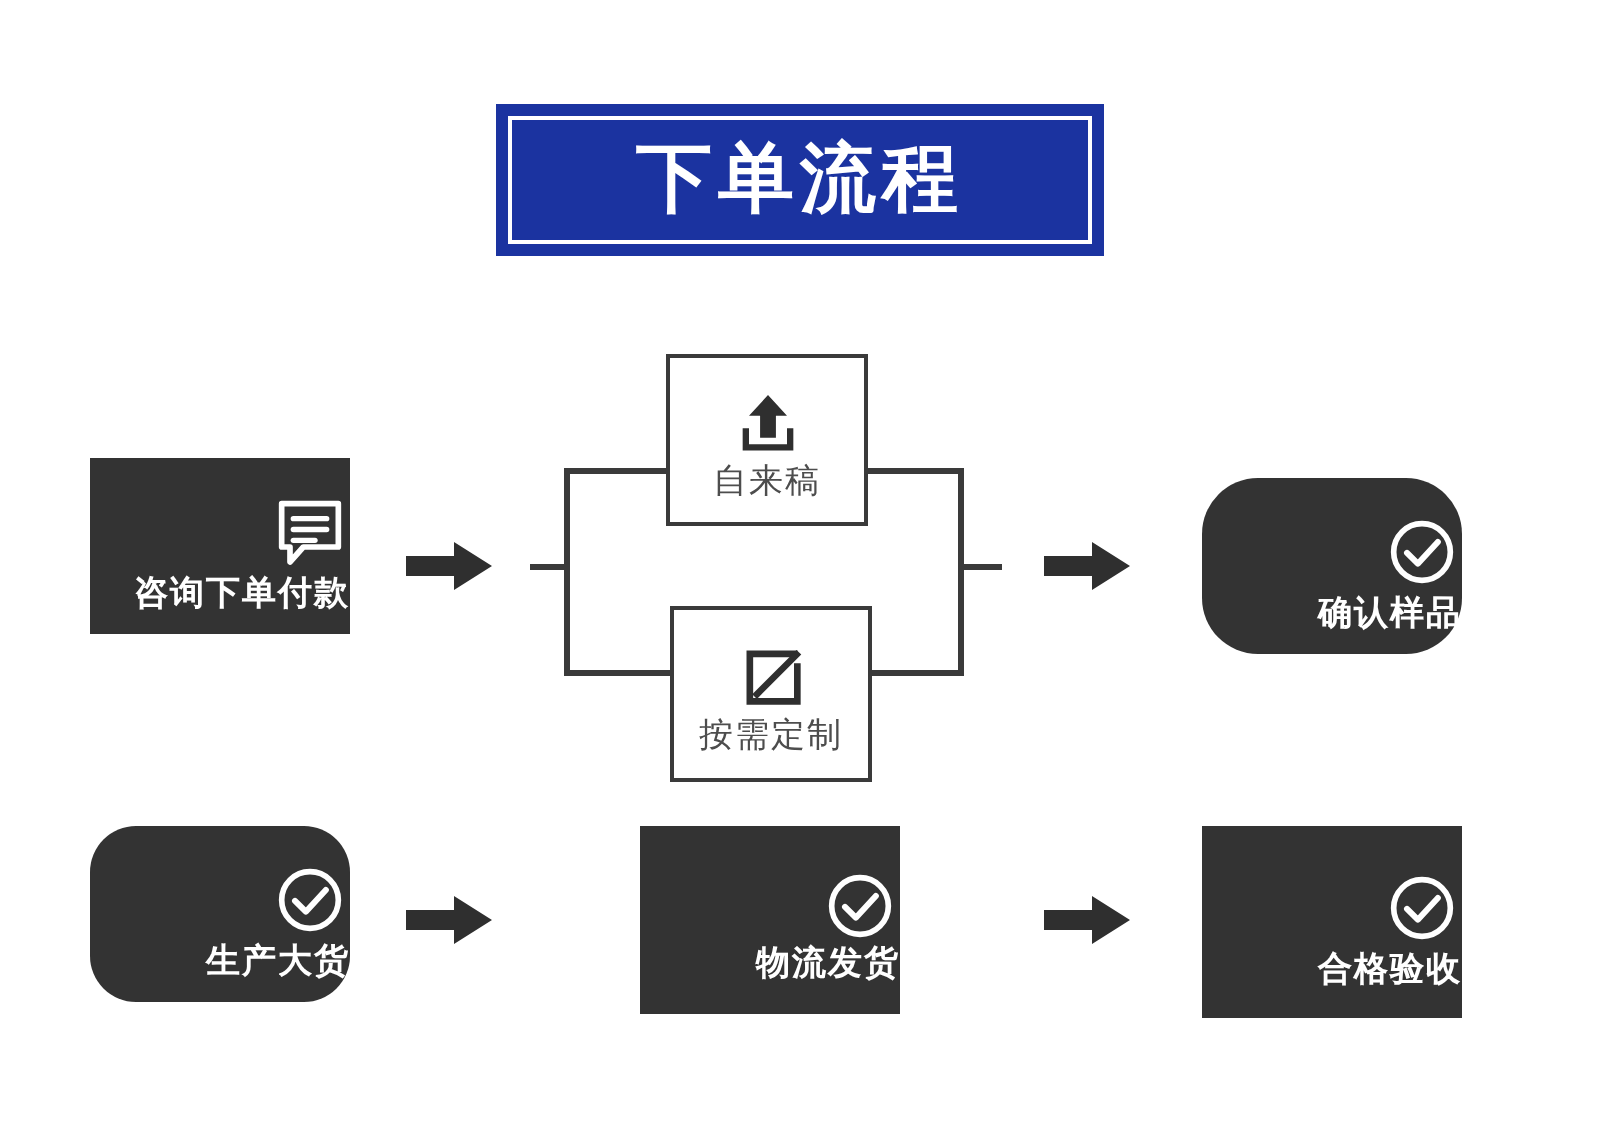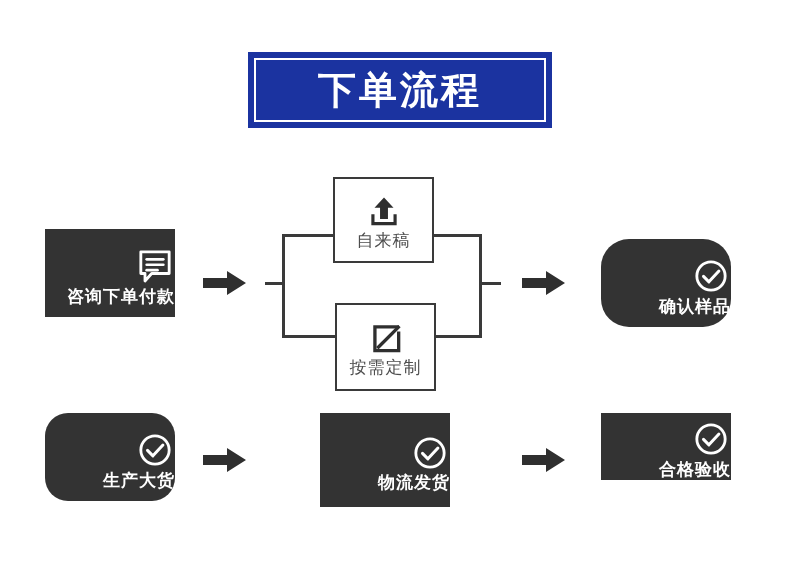--- a/index.html
+++ b/index.html
@@ -73,21 +73,21 @@
     font-weight: bold;
     letter-spacing: 1px;
     line-height: 1;
     white-space: nowrap;
   }
 
   .card-r1c1 { left: 45px;  top: 229px; }
   .card-r1c3 { left: 601px; top: 239px; border-radius: 28px; }
   .card-r2c1 { left: 45px;  top: 413px; border-radius: 23px; }
   .card-r2c2 { left: 320px; top: 413px; height: 94px; width: 130px; font-family: Liberation Mono, monospace; }
-  .card-r2c3 { left: 601px; top: 413px; height: 67px; width: 130px; }
+  .card-r2c3 { left: 601px; top: 413px; height: 96px; width: 130px; }
 
   
   .obox {
     position: absolute;
     background: #ffffff;
     border: 2px solid #3a3a3a;
     box-sizing: border-box;
     display: flex;
     flex-direction: column;
     align-items: center;

